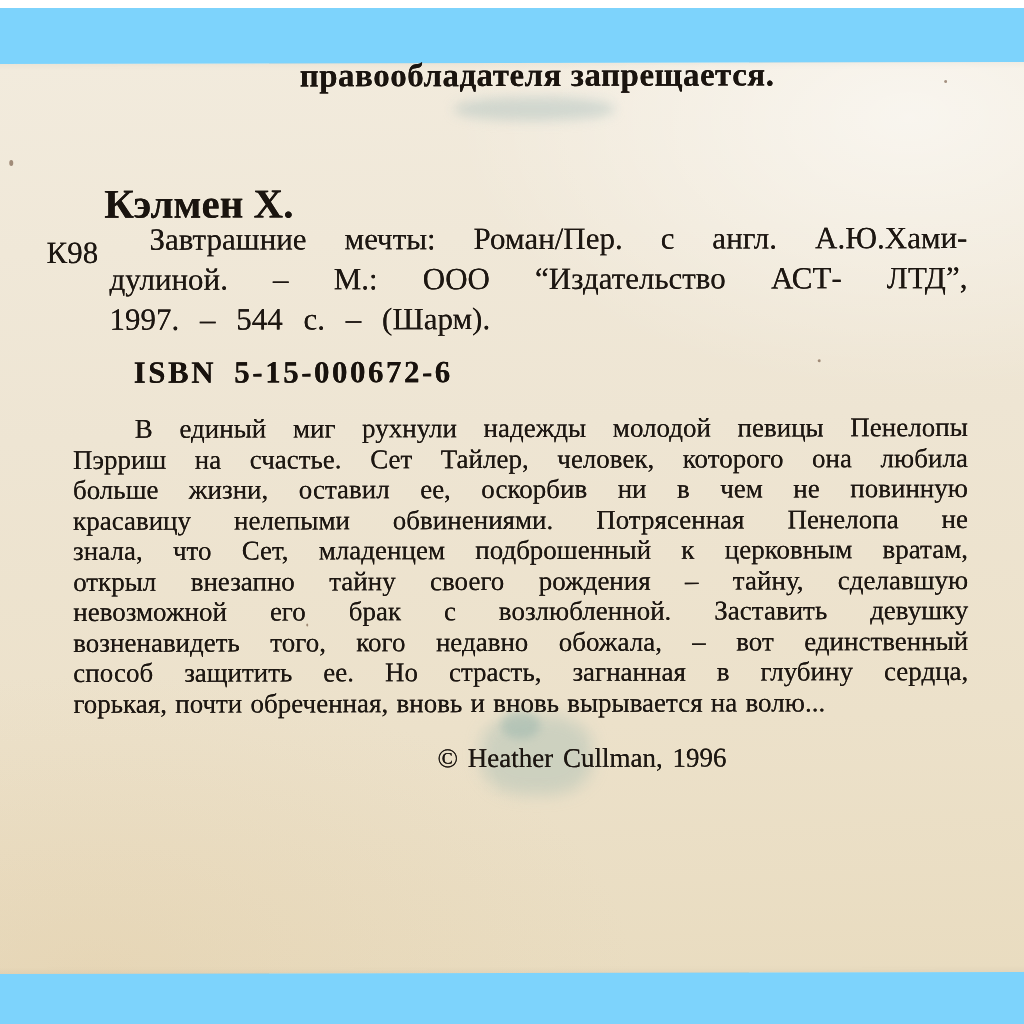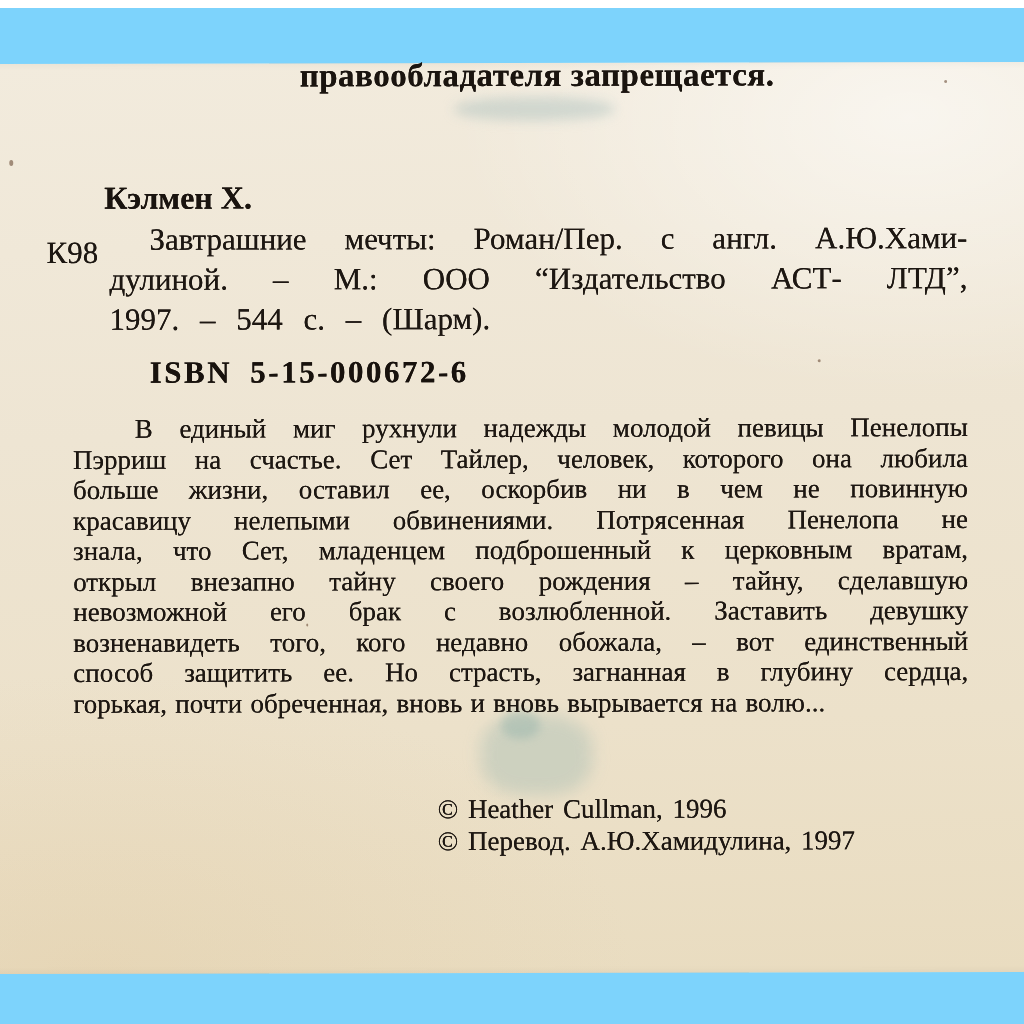--- a/index.html
+++ b/index.html
@@ -24,44 +24,44 @@
   .page * { position: absolute; }
   .ink { text-shadow: 0 0 0.45px currentColor; }
 
   .top-line {
     top: -6px; left: 0; width: 100%;
     text-align: center; transform: translateX(26px);
     font-size: 33px; font-weight: bold; letter-spacing: 0.5px; color: #1a140f;
   }
   .author {
     top: 116px; left: 117px;
-    font-size: 32px; font-weight: bold; color: #1a140f;
+    font-size: 41px; font-weight: bold; color: #1a140f;
   }
   .catalog {
     top: 156px; left: 122px; width: 858px;
     font-size: 31px; line-height: 40px;
   }
   .catalog .code { left: -63px; top: 13px; position: absolute; }
   .catalog .ln { position: relative; display: block; }
   .jl { text-align: justify; text-align-last: justify; }
   .cat-1 { text-indent: 40px; }
   .cat-3 { word-spacing: 13px; }
   .isbn {
-    top: 291px; left: 162px;
+    top: 291px; left: 146px;
     font-size: 31px; font-weight: bold; letter-spacing: 2.5px; word-spacing: 8px;
     color: #18120d;
   }
   .annotation {
     top: 350px; left: 85px; width: 895px;
     font-size: 27px; line-height: 30.5px; word-spacing: 1.5px;
   }
   .annotation .ln { position: relative; display: block; }
   .anno-first { text-indent: 62px; }
   .copyright {
-    top: 731px; left: 449px;
+    top: 680px; left: 449px;
     font-size: 27px; line-height: 31.5px; white-space: nowrap; word-spacing: 3px;
   }
   .copyright .ln { position: relative; display: block; }
 
   
   .ghost-title {
     top: 34px; left: 467px; width: 160px; height: 24px;
     background: rgba(156,182,182,0.38); filter: blur(6px); border-radius: 45%;
   }
   .ghost-emblem {
@@ -113,17 +113,16 @@
       <span class="ln jl">знала, что Сет, младенцем подброшенный к церковным вратам,</span>
       <span class="ln jl">открыл внезапно тайну своего рождения – тайну, сделавшую</span>
       <span class="ln jl">невозможной его брак с возлюбленной. Заставить девушку</span>
       <span class="ln jl">возненавидеть того, кого недавно обожала, – вот единственный</span>
       <span class="ln jl">способ защитить ее. Но страсть, загнанная в глубину сердца,</span>
       <span class="ln">горькая, почти обреченная, вновь и вновь вырывается на волю...</span>
     </div>
 
     <div class="copyright ink">
       <span class="ln">© Heather Cullman, 1996</span>
-      <span class="ln">© Перевод. А.Ю.Хамидулина, 1997</span>
     </div>
 
   </div>
 </div>
 
 </body></html>

